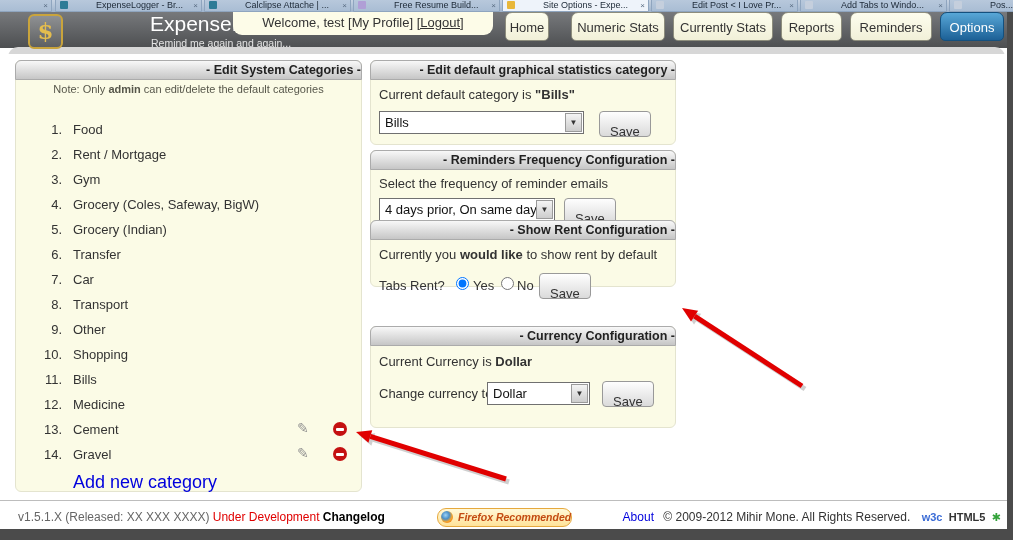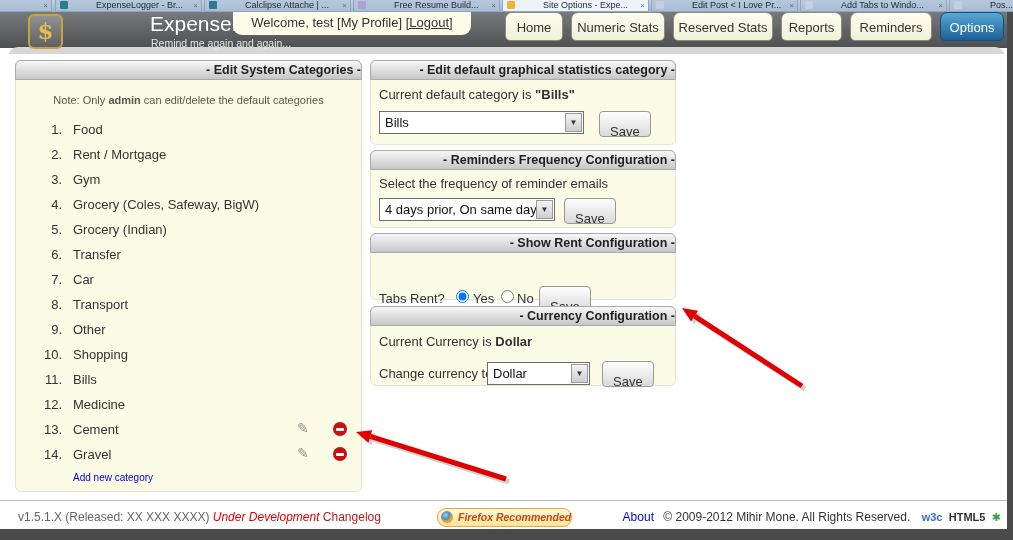--- a/index.html
+++ b/index.html
@@ -19,21 +19,21 @@
 
   
   #header{position:absolute;left:0;top:12px;width:1013px;height:36px;
           background:linear-gradient(#77797c,#4d4f51);}
   #logo{position:absolute;left:28px;top:14px;width:31px;height:31px;border:2px solid #c9a43c;
         border-radius:6px;background:linear-gradient(#8f9193,#5e6062);color:#e4bd4e;
         font-family:"DejaVu Serif",serif;font-size:23px;font-weight:bold;text-align:center;
         line-height:30px;z-index:6;}
   #app-title{position:absolute;left:150px;top:12px;font-size:21px;color:#fff;z-index:6;}
   #tagline{position:absolute;left:151px;top:37px;font-size:10.5px;color:#e4e4e4;z-index:6;}
-  #welcome{position:absolute;left:233px;top:12px;width:238px;height:23px;background:#fdfce8;
+  #welcome{position:absolute;left:233px;top:12px;width:260px;height:23px;background:#fdfce8;
            border-radius:0 0 9px 9px;font-size:13px;color:#333;text-align:center;
            line-height:22px;z-index:7;}
   #welcome a{color:#333;text-decoration:none;}
   #welcome a.underline{text-decoration:underline;}
 
   .navtab{position:absolute;top:12px;height:29px;box-sizing:border-box;padding-top:7px;
           background:linear-gradient(#fdfdee,#f1f0d8);border:1px solid #8d8d7d;
           border-radius:7px 7px 5px 5px;font-size:13px;color:#333;text-align:center;
           cursor:pointer;z-index:6;}
   .navtab.active{background:linear-gradient(#58a7d7,#1c6096);color:#fff;border-color:#14507e;}
@@ -45,57 +45,57 @@
   #right-strip{position:absolute;right:0;top:12px;width:6px;height:528px;background:#4b4b4b;z-index:30;}
   #bottom-bar{position:absolute;left:0;top:529px;width:1013px;height:11px;background:#4b4b4b;z-index:30;}
 
   
   .panel{position:absolute;background:#fbfbe6;border:1px solid #e4e4cf;border-radius:6px;box-sizing:border-box;}
   .panel-header{height:20px;margin:-1px -1px 0 -1px;background:linear-gradient(#f8f8f8,#c6c6c6);
                 border:1px solid #ababab;border-radius:6px 6px 0 0;text-align:right;
                 font-weight:bold;font-size:12.5px;color:#222;line-height:19px;box-sizing:border-box;
                 white-space:nowrap;overflow:hidden;}
   #cat-panel{left:15px;top:60px;width:347px;height:432px;}
-  #cat-note{margin-top:14px;text-align:center;font-size:11px;color:#56564a;}
+  #cat-note{margin-top:3px;text-align:center;font-size:11px;color:#56564a;}
   #cat-list{position:absolute;left:0;top:56px;width:100%;}
   .cat-row{position:relative;height:25px;font-size:13px;color:#333;}
   .cat-num{position:absolute;left:0;top:5px;width:46px;text-align:right;}
   .cat-label{position:absolute;left:57px;top:5px;text-align:right;}
   .cat-edit{position:absolute;left:281px;top:3px;color:#909090;font-size:14px;cursor:pointer;}
   .cat-del{position:absolute;left:317px;top:5px;width:14px;height:14px;border-radius:50%;
            background:#c41111;cursor:pointer;}
   .cat-del::after{content:"";position:absolute;left:3px;top:6px;width:8px;height:2.5px;
                   background:#fff;border-radius:1px;}
-  #add-link{margin:5px 0 0 57px;font-size:10px;color:#0000dd;cursor:pointer;}
+  #add-link{margin:5px 0 0 57px;font-size:18px;color:#0000dd;cursor:pointer;}
 
   .rpanel{left:370px;width:306px;}
   #p1{top:60px;height:85px;}
   #p2{top:150px;height:78px;}
-  #p3{top:233px;height:67px;}
-  #p4{top:306px;height:80px;}
+  #p3{top:220px;height:67px;}
+  #p4{top:326px;height:102px;}
   .ptext{position:absolute;left:8px;font-size:13px;color:#333;white-space:nowrap;}
   .bold{font-weight:bold;}
   .selectbox{position:absolute;height:23px;background:#fff;border:1px solid #707070;
              box-sizing:border-box;font-size:13px;color:#111;line-height:21px;padding-left:5px;
              cursor:pointer;white-space:nowrap;}
   .sel-arrow{position:absolute;right:1px;top:1px;width:17px;height:19px;
              background:linear-gradient(#f4f4f4,#cdcdcd);border:1px solid #9a9a9a;
              box-sizing:border-box;text-align:center;font-size:8px;line-height:17px;color:#333;}
   .btn{position:absolute;height:24px;background:linear-gradient(#fefefe,#dadada);
        border:1px solid #999;border-radius:4px;font-size:13px;color:#333;
        font-family:inherit;padding:12px 10px;cursor:pointer;}
   .radio{position:absolute;margin:0;width:13px;height:13px;}
   .radio-label{position:absolute;font-size:13px;color:#333;}
 
   
   #footer{position:absolute;left:0;top:500px;width:1013px;height:29px;background:#fff;
           border-top:1px solid #bdbdbd;font-size:12px;z-index:5;}
   #footer-left{position:absolute;left:18px;top:9px;color:#666;white-space:nowrap;}
-  #footer-left .red{color:#e00000;font-style:italic;}
-  #footer-left .bluelink{color:#b91c1c;cursor:pointer;}
+  #footer-left .red{color:#e00000;}
+  #footer-left .bluelink{color:#000000;cursor:pointer;font-weight:bold;}
   #ff-badge{position:absolute;left:437px;top:7px;width:113px;height:17px;box-sizing:content-box;
             border:1px solid #e6a93e;border-radius:9px;background:linear-gradient(#fff8d8,#ffe39a);
             font-size:10.5px;font-style:italic;font-weight:bold;color:#c34a12;line-height:17px;
             padding-left:20px;cursor:pointer;white-space:nowrap;}
   .ff-icon{position:absolute;left:3px;top:2px;width:12px;height:12px;border-radius:50%;
            background:radial-gradient(circle at 38% 35%, #9fd4f5 0%, #4a90c9 35%, #f7a428 62%, #e0570f 100%);}
   #footer-right{position:absolute;right:12px;top:9px;white-space:nowrap;color:#333;}
   #footer-right .about{color:#0000dd;cursor:pointer;margin-right:6px;}
   #footer-right .w3c{color:#3a6bd6;font-weight:bold;font-size:11px;margin-left:8px;}
   #footer-right .html5{color:#333;font-weight:bold;font-size:11px;margin-left:3px;}
@@ -152,23 +152,23 @@
   <div id="logo">$</div>
   <div id="app-title">ExpenseLogger</div>
   <div id="tagline">Remind me again and again...</div>
 
   <div id="welcome">
     <span>Welcome, test</span>
     <a>[My Profile]</a>
     <a class="underline">[Logout]</a>
   </div>
 
-  <div class="navtab" style="left:505px;width:58px">Home</div>
+  <div class="navtab" style="left:505px;width:44px">Home</div>
   <div class="navtab" style="left:571px;width:94px">Numeric Stats</div>
-  <div class="navtab" style="left:673px;width:100px">Reserved Stats</div>
+  <div class="navtab" style="left:673px;width:100px">Currently Stats</div>
   <div class="navtab" style="left:781px;width:61px">Reports</div>
   <div class="navtab" style="left:850px;width:82px">Reminders</div>
   <div class="navtab active" style="left:940px;width:64px">Options</div>
 
   <div id="container-top"></div>
   <div id="content"></div>
 
   <div class="panel" id="cat-panel">
     <div class="panel-header">- Edit System Categories -</div>
     <div id="cat-note">
@@ -256,20 +256,23 @@
     <div class="ptext" style="top:25px">Select the frequency of reminder emails</div>
     <div class="selectbox" style="left:8px;top:47px;width:176px">
       <span>4 days prior, On same day</span>
       <span class="sel-arrow">▼</span>
     </div>
     <button class="btn" style="left:193px;top:47px">Save</button>
   </div>
 
   <div class="panel rpanel" id="p3">
     <div class="panel-header">- Show Rent Configuration -</div>
+    <div class="ptext" style="top:26px">
+      <span>Currently you </span><span class="bold">would like</span><span> to show rent by default</span>
+    </div>
     <div class="ptext" style="top:57px">Tabs Rent?</div>
     <input type="radio" name="rent" class="radio" style="left: 85px; top: 56px;" checked="">
     <span class="radio-label" style="left:102px;top:57px">Yes</span>
     <input type="radio" name="rent" class="radio" style="left: 130px; top: 56px;">
     <span class="radio-label" style="left:146px;top:57px">No</span>
     <button class="btn" style="left:168px;top:52px;height:25px">Save</button>
   </div>
 
   <div class="panel rpanel" id="p4">
     <div class="panel-header">- Currency Configuration -</div>

